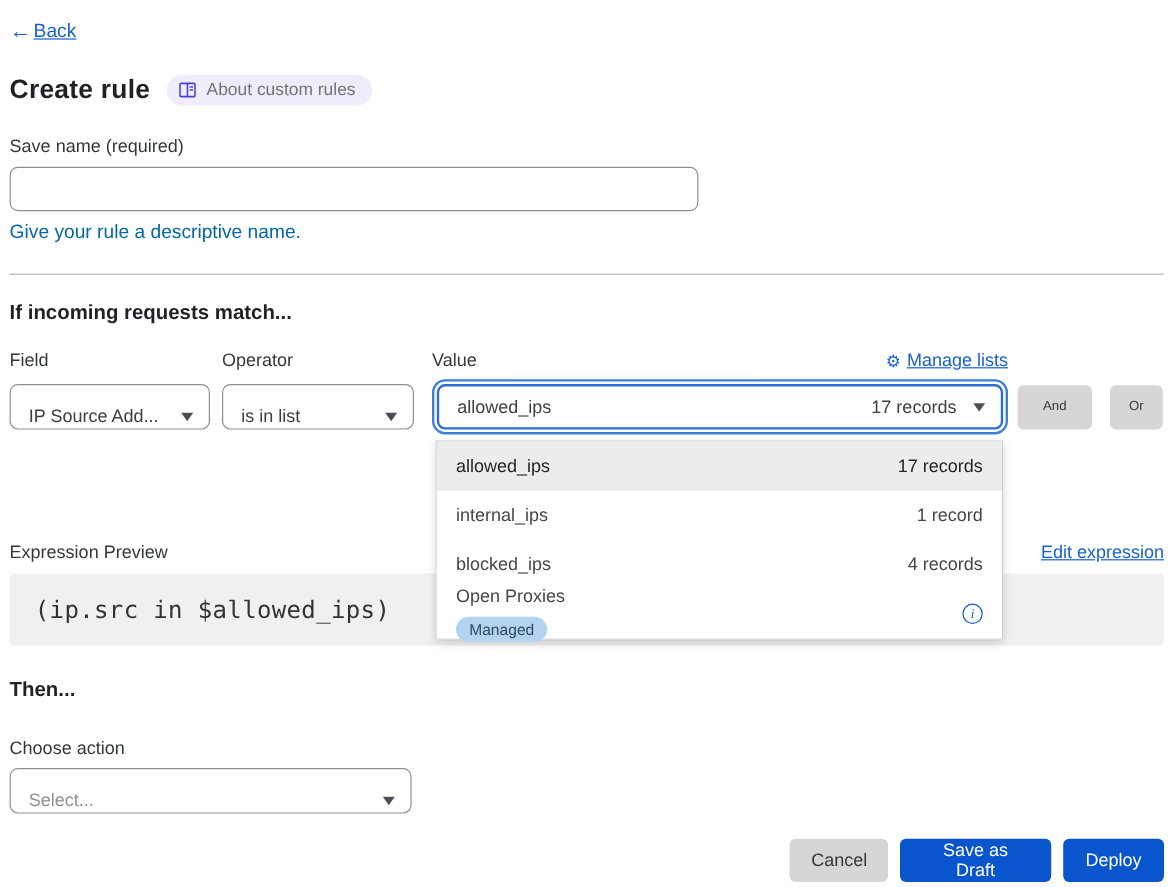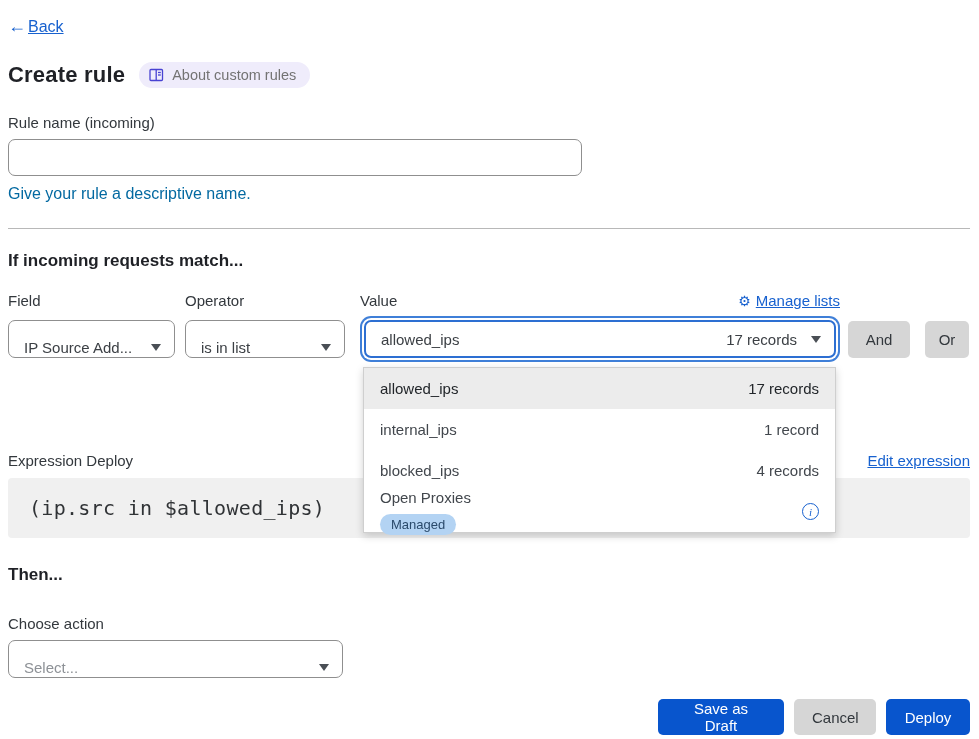--- a/index.html
+++ b/index.html
@@ -50,21 +50,21 @@
   .field-select { width:167px; margin-right:10px; }
   .operator-select { width:160px; margin-right:15px; }
   .value-select { width:472px; margin:0 4px; border:2px solid #2d6fd2; border-radius:7px;
     box-shadow:0 0 0 2px #ffffff, 0 0 0 4px #3f7fd8; height:38px; display:flex;
     align-items:center; justify-content:space-between; padding:0 13px 0 15px;
     font-size:15px; color:#3c4045; background:#fff; cursor:pointer; }
   .value-right { display:flex; align-items:center; gap:14px; }
   .chevron { width:0; height:0; border-left:5.5px solid transparent;
     border-right:5.5px solid transparent; border-top:7px solid #4a4f55; }
   .conj-btn { height:37px; border:none; border-radius:5px; background:#d6d6d6; color:#33383d;
-    font-size:15px; font-family:inherit; cursor:pointer; }
+    font-size:11px; font-family:inherit; cursor:pointer; }
   .and-btn { width:62px; margin-left:8px; }
   .or-btn { width:44px; margin-left:15px; }
 
   
   .dropdown-panel { position:absolute; left:355px; top:75px; width:473px; background:#fff;
     border:1px solid #cfcfcf; box-shadow:0 3px 8px rgba(0,0,0,.18); z-index:10; }
   .dropdown-row { height:41px; display:flex; align-items:center; justify-content:space-between;
     padding:0 16px; font-size:15px; color:#42474d; cursor:pointer; background:#fff; }
   .dropdown-row.selected { background:#ececec; color:#22262a; }
   .row-left { display:flex; align-items:flex-start; gap:8px;flex-direction:column; }
@@ -116,21 +116,21 @@
           <rect x="1" y="1.5" width="12.5" height="11" rx="1"></rect>
           <line x1="7.2" y1="1.5" x2="7.2" y2="12.5"></line>
           <line x1="9" y1="4.5" x2="11.8" y2="4.5"></line>
           <line x1="9" y1="7" x2="11.8" y2="7"></line>
         </svg>
       </span>
       <span>About custom rules</span>
     </span>
   </div>
 
-  <div class="field-label rule-name-label">Rule name (incoming)</div>
+  <div class="field-label rule-name-label">Save name (required)</div>
   <input class="rule-name-input" type="text" value="" style="">
   <div class="helper-text">Give your rule a descriptive name.</div>
 
   <hr class="divider">
 
   <div class="section-heading match-heading">If incoming requests match...</div>
 
   <div class="match-area">
     <div class="labels-row">
       <div class="col-field field-label">Field</div>
@@ -181,33 +181,33 @@
         <span class="row-left">
           <span>Open Proxies</span>
           <span class="managed-badge">Managed</span>
         </span>
         <span class="info-icon">i</span>
       </div>
     </div>
   </div>
 
   <div class="expr-row">
-    <span class="expr-label">Expression Deploy</span>
+    <span class="expr-label">Expression Preview</span>
     <span class="edit-expr">Edit expression</span>
   </div>
   <div class="expr-block">
     <span class="expr-code">(ip.src in $allowed_ips)</span>
   </div>
 
   <div class="section-heading then-heading">Then...</div>
   <div class="field-label action-label">Choose action</div>
   <div class="select-box action-select">
     <span class="placeholder">Select...</span>
     <span class="chevron"></span>
   </div>
 
   <div class="footer">
+    <button class="btn btn-gray">Cancel</button>
     <button class="btn btn-blue save-btn">Save as Draft</button>
-    <button class="btn btn-gray">Cancel</button>
     <button class="btn btn-blue deploy-btn">Deploy</button>
   </div>
 
 </div>
 
 </body></html>

